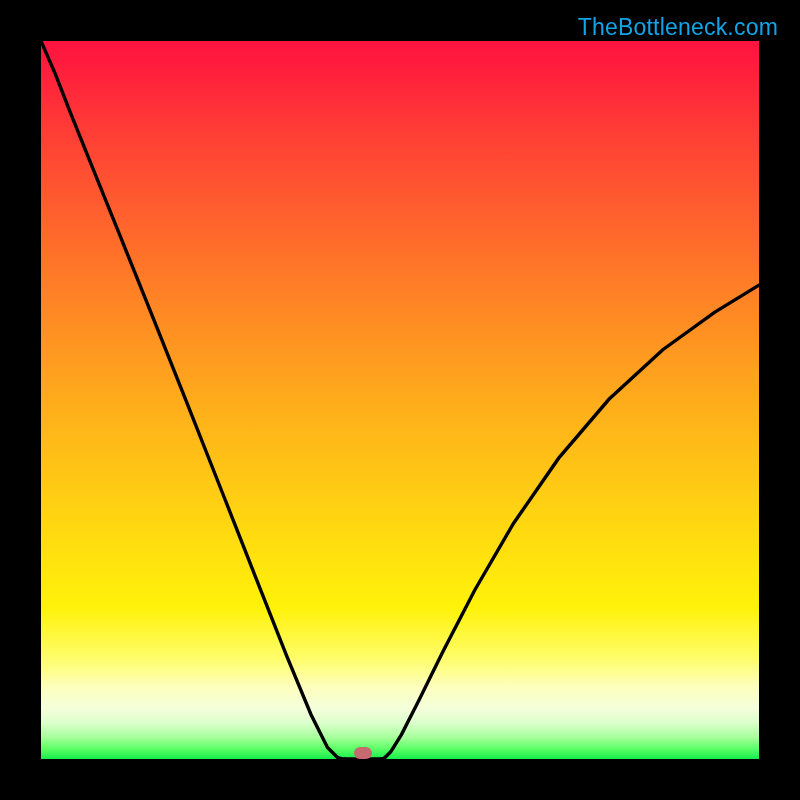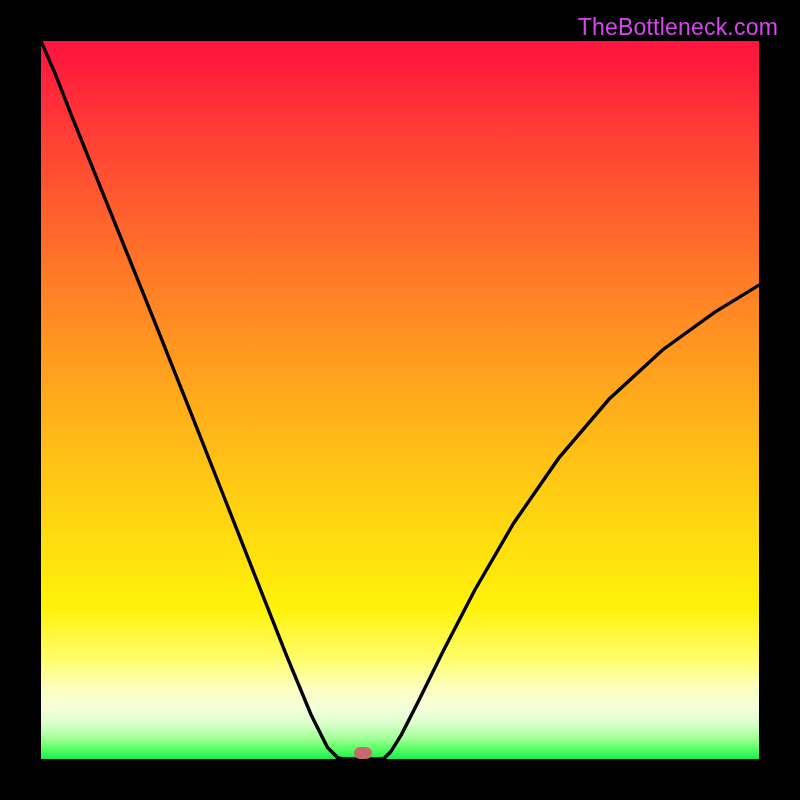--- a/index.html
+++ b/index.html
@@ -61,21 +61,21 @@
     border-radius: 6px;
     background: #c76a6f;
     transform: translate(-50%, -50%);
   }
   .watermark {
     position: absolute;
     top: 14px;
     right: 22px;
     font-family: Arial, Helvetica, sans-serif;
     font-size: 23px;
-    color: #d946ef;
+    color: #0ea5e9;
     letter-spacing: 0.2px;
     user-select: none;
   }
 </style>
 </head>
 <body>
 
 <div class="frame">
 
   <div class="plot">

